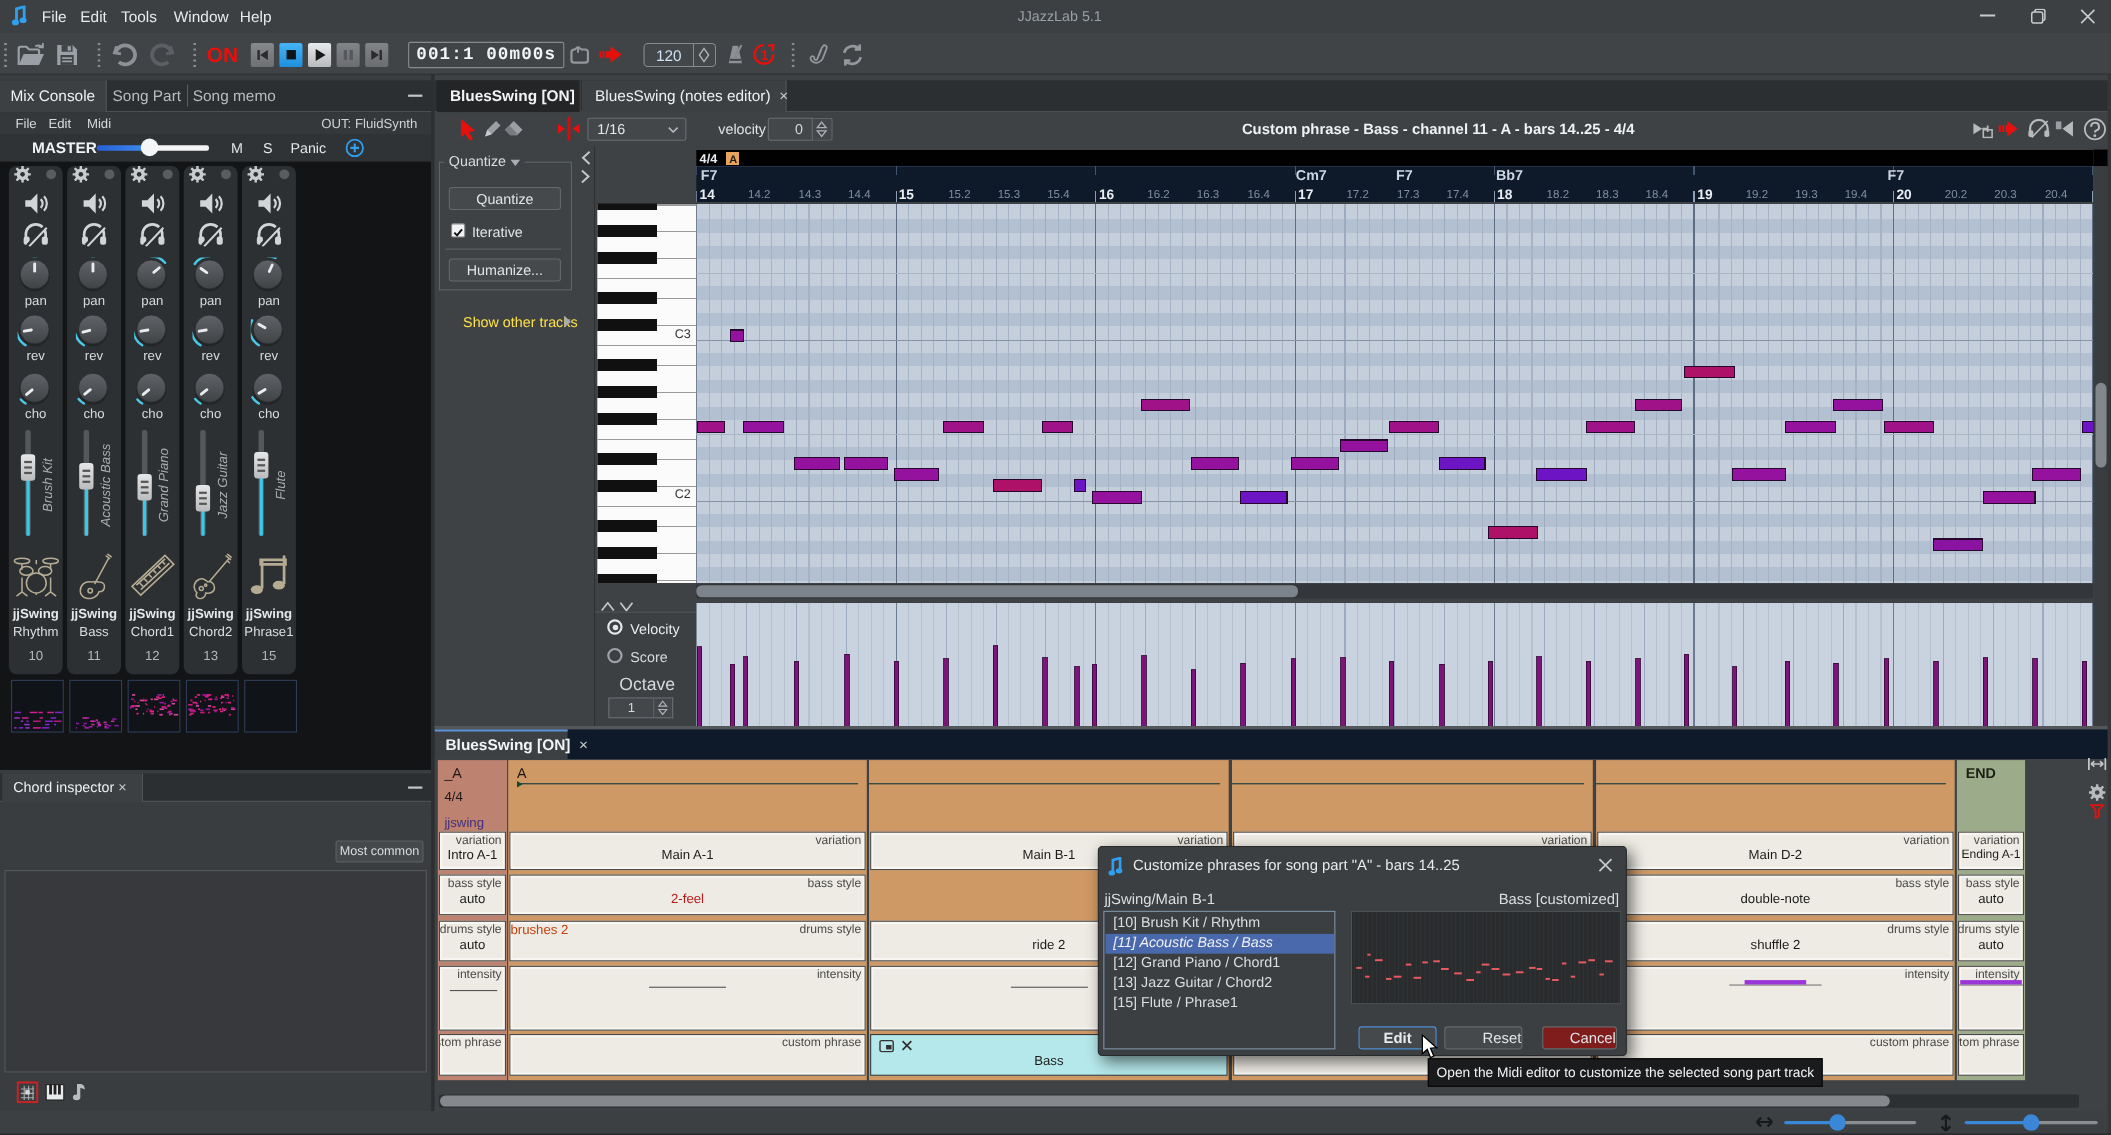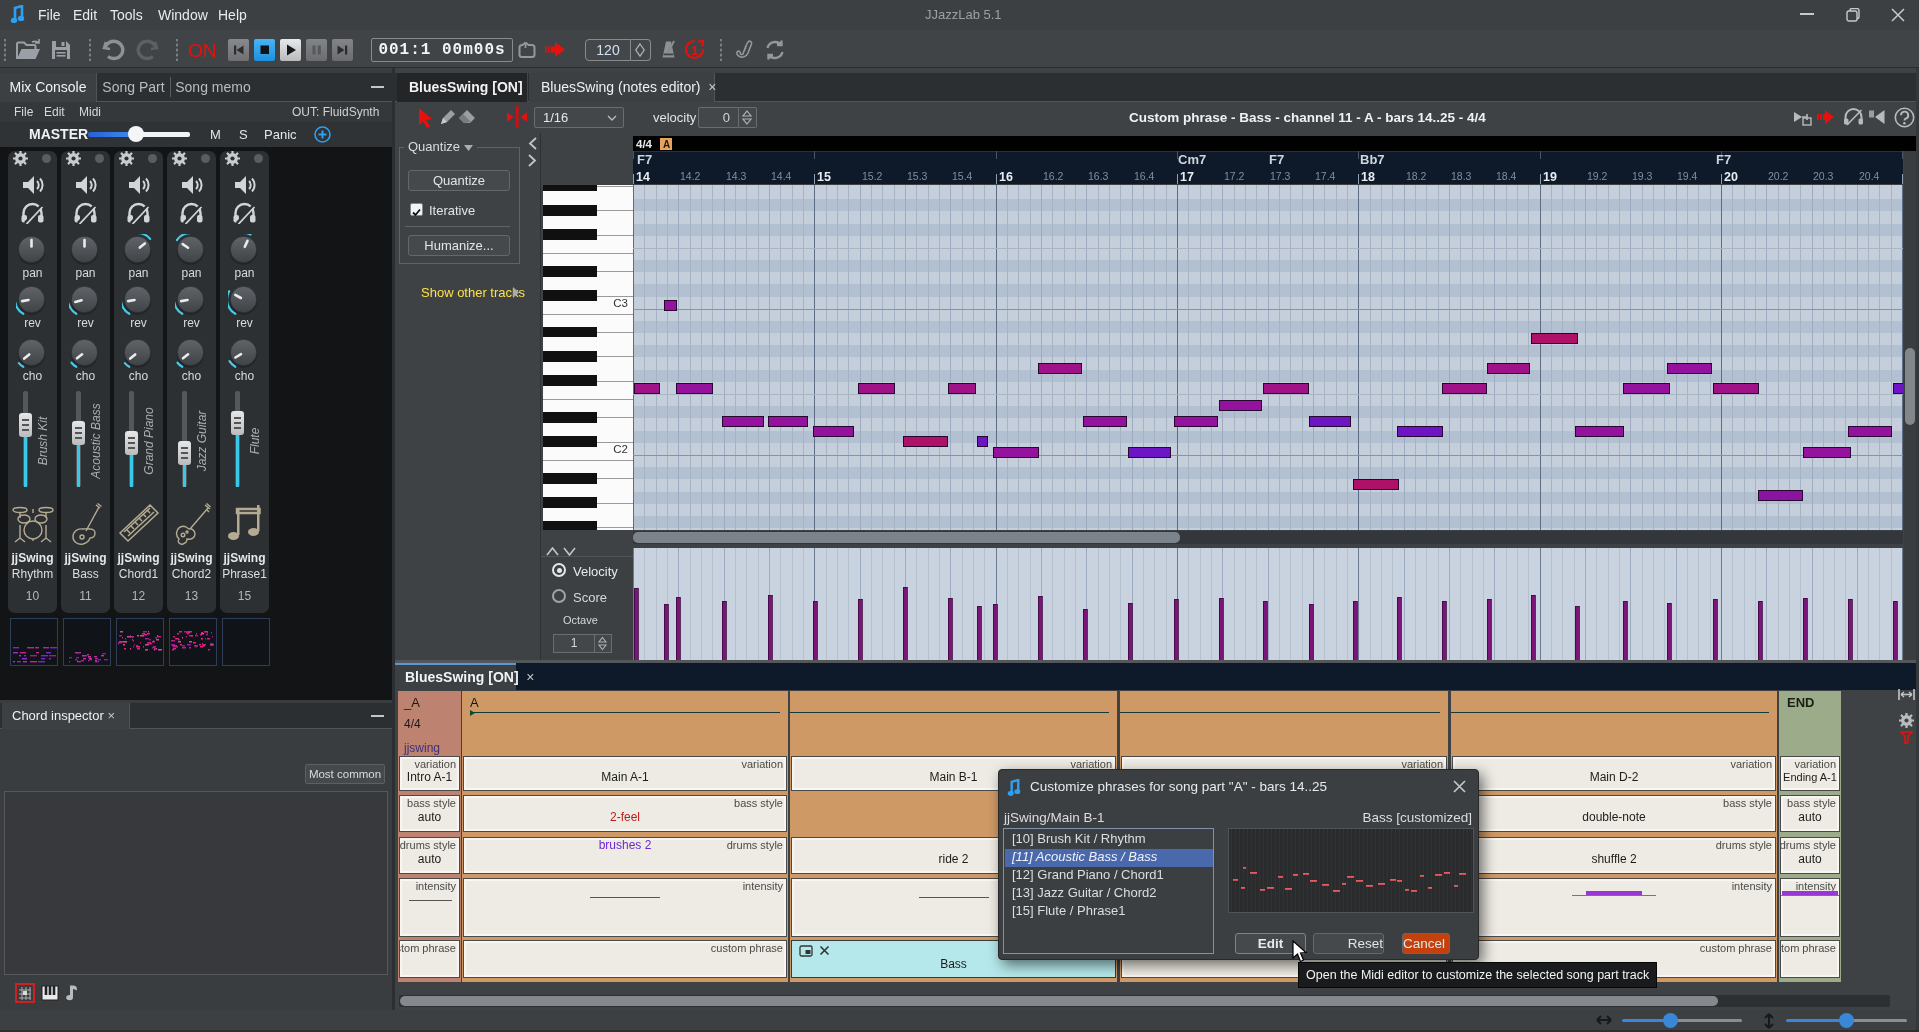--- a/index.html
+++ b/index.html
@@ -67,21 +67,21 @@
     <svg class="abs" style="left:100px;top:8px" width="25" height="24" viewBox="0 0 25 24">
         <path d="M6 4 L4 10 L10 11" fill="none" stroke="#8d9196" stroke-width="2.6"></path>
         <path d="M5 10 a9 8.6 0 1 1 3 8.5" fill="none" stroke="#8d9196" stroke-width="3.4"></path>
       </svg>
 
     <svg class="abs" style="left:136px;top:8px" width="25" height="24" viewBox="0 0 25 24">
         <path d="M19 4 L21 10 L15 11" fill="none" stroke="#5c6064" stroke-width="2.6"></path>
         <path d="M20 10 a9 8.6 0 1 0 -3 8.5" fill="none" stroke="#5c6064" stroke-width="3.4"></path>
       </svg>
     <div class="griphandle" style="left:175px"></div>
-    <span class="abs" style="left:188px;top:10px;color:#e8100c;font-weight:normal;font-size:19px;letter-spacing:0px">ON</span>
+    <span class="abs" style="left:188px;top:10px;color:#e8100c;font-weight:bold;font-size:19px;letter-spacing:0px">ON</span>
 
     <div class="tbtn" style="left:228px;background:linear-gradient(#87898c,#6e7073)"><svg width="21" height="22" viewBox="0 0 21 22">
           <rect x="6" y="6.5" width="2.2" height="9" fill="#2c2c2c"></rect>
           <path d="M15.5 6.5 v9 l-7 -4.5 Z" fill="#2c2c2c"></path>
         </svg></div>
     <div class="tbtn" style="left:254px;background:linear-gradient(#47b4f5,#1e90dd)"><svg width="21" height="22" viewBox="0 0 21 22">
           <rect x="6.5" y="6.5" width="8.5" height="8.5" fill="#101418"></rect>
         </svg></div>
     <div class="tbtn" style="left:280px;background:linear-gradient(#e8e9ea,#b9babc)"><svg width="21" height="22" viewBox="0 0 21 22">
           <path d="M7 5.5 l9 5.5 l-9 5.5 Z" fill="#17181a"></path>
@@ -1128,21 +1128,21 @@
       <path d="M1 1 L6.5 8 L12 1" fill="none" stroke="#c3c6c9" stroke-width="1.6"></path>
     </svg>
 
     <div class="abs" style="left:540px;top:556px;width:93px;height:107px;background:#3c4043;border-top:1px solid #515457">
       <div class="abs" style="left:12px;top:6px;width:14px;height:14px;border-radius:50%;border:2px solid #e4e6e8;background:#3c4043">
         <div style="position:absolute;left:2.5px;top:2.5px;width:5px;height:5px;border-radius:50%;background:#e4e6e8"></div>
       </div>
       <span class="abs" style="left:33px;top:7px;color:#e8eaec;font-size:13px">Velocity</span>
       <div class="abs" style="left:12px;top:32px;width:14px;height:14px;border-radius:50%;border:2px solid #9fa3a7;background:#3c4043"></div>
       <span class="abs" style="left:33px;top:33px;color:#d6d8da;font-size:13px">Score</span>
-      <span class="abs" style="left:23px;top:57px;color:#d6d8da;font-size:11px">Octave</span>
+      <span class="abs" style="left:23px;top:57px;color:#d6d8da;font-size:16px">Octave</span>
       <div class="abs" style="left:13px;top:77px;width:42px;height:19px;background:#43474a;border:1px solid #696d71;color:#d6d8da;font-size:12px;text-align:center;line-height:17px">1</div>
       <div class="abs" style="left:55px;top:77px;width:17px;height:19px;background:#43474a;border:1px solid #696d71;border-left:none"><svg width="15" height="17" viewBox="0 0 15 17">
           <path d="M7.5 2.5 l3.5 4.5 h-7 Z M7.5 14.5 l3.5 -4.5 h-7 Z" fill="none" stroke="#aeb2b6" stroke-width="1.1"></path>
         </svg></div>
     </div>
     <svg class="abs" style="left:633px;top:548px" width="1270" height="115" viewBox="0 0 1270 115" shape-rendering="crispEdges">
     <rect width="1270" height="115" fill="#c9d3df"></rect>
     <rect x="0.0" y="0" width="1" height="115" fill="#6b7b90"></rect>
     <rect x="11.3" y="0" width="1" height="115" fill="#b6c1cf"></rect>
     <rect x="22.7" y="0" width="1" height="115" fill="#b6c1cf"></rect>
@@ -1329,21 +1329,21 @@
   <div class="abs" style="left:1px;top:65px;width:324px;height:35px;background:#edebe3;border:1px solid #4a4a48;box-shadow:inset 0 0 0 2px #f7f6f2;overflow:hidden">
   <div style="position:absolute;right:3px;top:1px;color:#4a4a48;font-size:11px;white-space:nowrap">variation</div>
   <div style="position:absolute;left:0;top:13px;width:100%;text-align:center;color:#1c1c1a;font-size:12px">Main A-1</div>
   </div>
   <div class="abs" style="left:1px;top:104px;width:324px;height:37px;background:#edebe3;border:1px solid #4a4a48;box-shadow:inset 0 0 0 2px #f7f6f2;overflow:hidden">
   <div style="position:absolute;right:3px;top:1px;color:#4a4a48;font-size:11px;white-space:nowrap">bass style</div>
   <div style="position:absolute;left:0;top:14px;width:100%;text-align:center;color:#b91c1c;font-size:12px">2-feel</div>
   </div>
   <div class="abs" style="left:1px;top:146px;width:324px;height:37px;background:#edebe3;border:1px solid #4a4a48;box-shadow:inset 0 0 0 2px #f7f6f2;overflow:hidden">
   <div style="position:absolute;right:3px;top:1px;color:#4a4a48;font-size:11px;white-space:nowrap">drums style</div>
-  <div style="position:absolute;left:0;top:0;width:100%;text-align:center;color:#6d28d9;font-size:12px">brushes 2</div>
+  <div style="position:absolute;left:0;top:0;width:100%;color:#c2410c;font-size:12px">brushes 2</div>
   </div>
   <div class="abs" style="left:1px;top:187px;width:324px;height:59px;background:#edebe3;border:1px solid #4a4a48;box-shadow:inset 0 0 0 2px #f7f6f2;overflow:hidden">
   <div style="position:absolute;right:3px;top:1px;color:#4a4a48;font-size:11px;white-space:nowrap">intensity</div>
   <div style="position:absolute;left:50%;top:18px;margin-left:-35px;width:70px;height:1px;background:#555"></div>
   </div>
   <div class="abs" style="left:1px;top:249px;width:324px;height:38px;background:#edebe3;border:1px solid #4a4a48;box-shadow:inset 0 0 0 2px #f7f6f2;overflow:hidden">
   <div style="position:absolute;right:3px;top:1px;color:#4a4a48;font-size:11px;white-space:nowrap">custom phrase</div>
   </div>
   </div>
   <div class="abs" style="left:790px;top:691px;width:327px;height:291px;background:#cf9966">
@@ -1577,21 +1577,21 @@
           <rect x="191" y="46" width="4" height="1.8" fill="#e85a60"></rect>
           <rect x="199" y="58" width="4" height="1.8" fill="#e85a60"></rect>
           <rect x="206" y="45" width="7" height="1.8" fill="#e85a60"></rect>
           <rect x="215" y="43" width="6" height="1.8" fill="#e85a60"></rect>
           <rect x="225" y="56" width="4" height="1.8" fill="#e85a60"></rect>
           <rect x="230" y="44" width="7" height="1.8" fill="#e85a60"></rect>
           <rect x="14" y="38" width="3" height="1.8" fill="#e85a60"></rect>
         </svg></div>
     <div style="position:absolute;left:236px;top:163px;width:71px;height:21px;background:#45494c;border:1px solid #4f8fd0;border-radius:3px;color:#e8eaec;font-size:13.5px;font-weight:bold;text-align:center;line-height:19px">Edit</div>
     <div style="position:absolute;left:314px;top:163px;width:71px;height:21px;background:#45494c;border:1px solid #64686b;border-radius:3px;color:#e2e4e6;font-size:13.5px;text-align:right;line-height:19px">Reset</div>
-    <div style="position:absolute;left:403px;top:163px;width:48px;height:21px;background:#c2410c;border:1px solid #64686b;border-radius:3px;color:#e2e4e6;font-size:13.5px;text-align:left;line-height:19px">Cancel</div>
+    <div style="position:absolute;left:403px;top:163px;width:68px;height:21px;background:#7f1d1d;border:1px solid #64686b;border-radius:3px;color:#e2e4e6;font-size:13.5px;text-align:right;line-height:19px">Cancel</div>
   </div>
   <div class="abs" style="left:1298px;top:962px;height:26px;background:#1a1b1c;border:1px solid #070707;color:#f2f3f4;font-size:12.5px;line-height:24px;padding:0 7px;white-space:nowrap">Open the Midi editor to customize the selected song part track</div>
   <svg class="abs" style="left:1292px;top:940px" width="17" height="24" viewBox="0 0 17 24">
       <path d="M1 1 L1 18 L5.5 14 L8.5 21.5 L11.5 20 L8.5 13 L14 12.5 Z" fill="#fff" stroke="#000" stroke-width="1.2"></path>
     </svg>
   <div class="abs" style="left:540px;top:133px;width:1px;height:530px;background:#2e3134"></div>
 
   <div class="abs" style="left:392px;top:68px;width:3px;height:942px;background:#2c2f32"></div>
   <div class="abs" style="left:395px;top:660px;width:1524px;height:3px;background:#53575a"></div>
   <div class="abs" style="left:1916px;top:68px;width:3px;height:964px;background:#35383b"></div>

